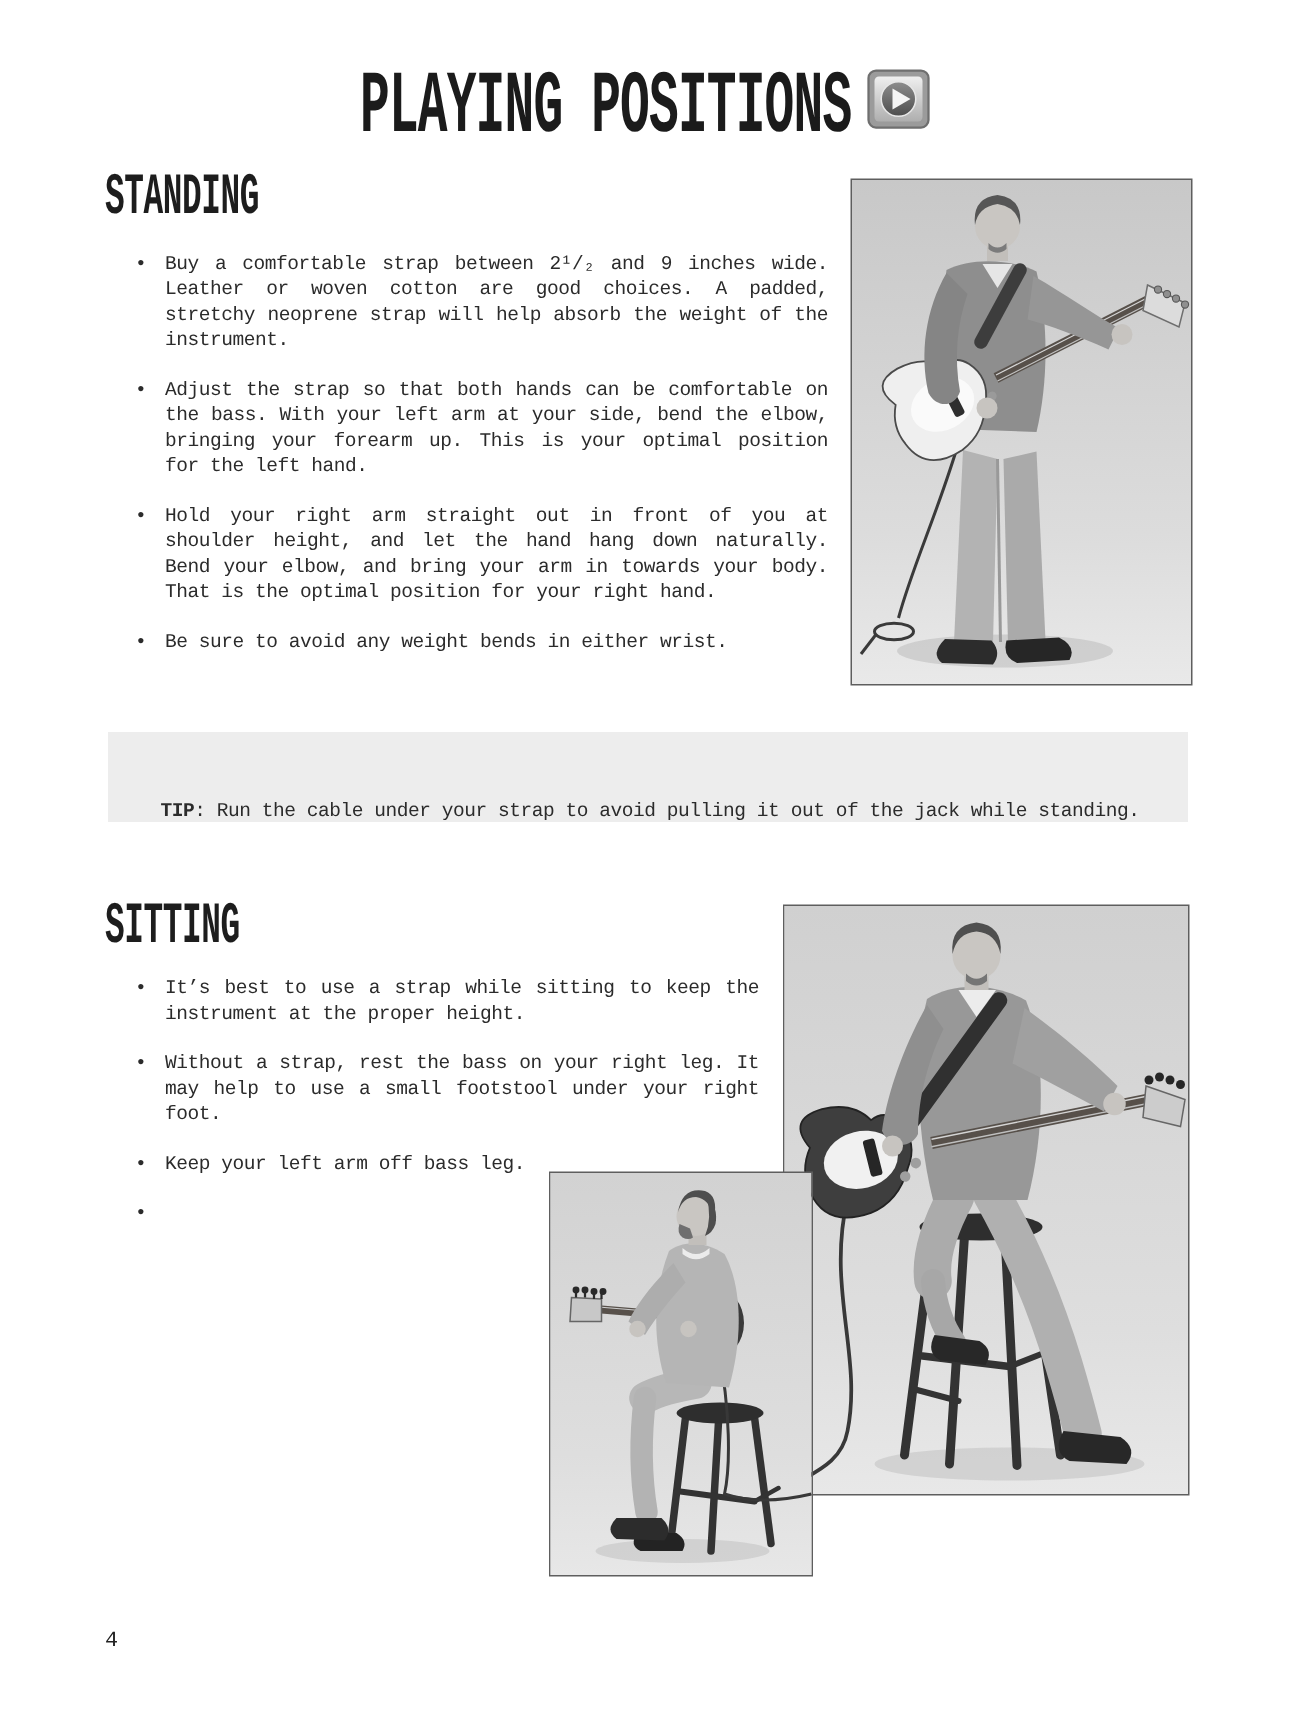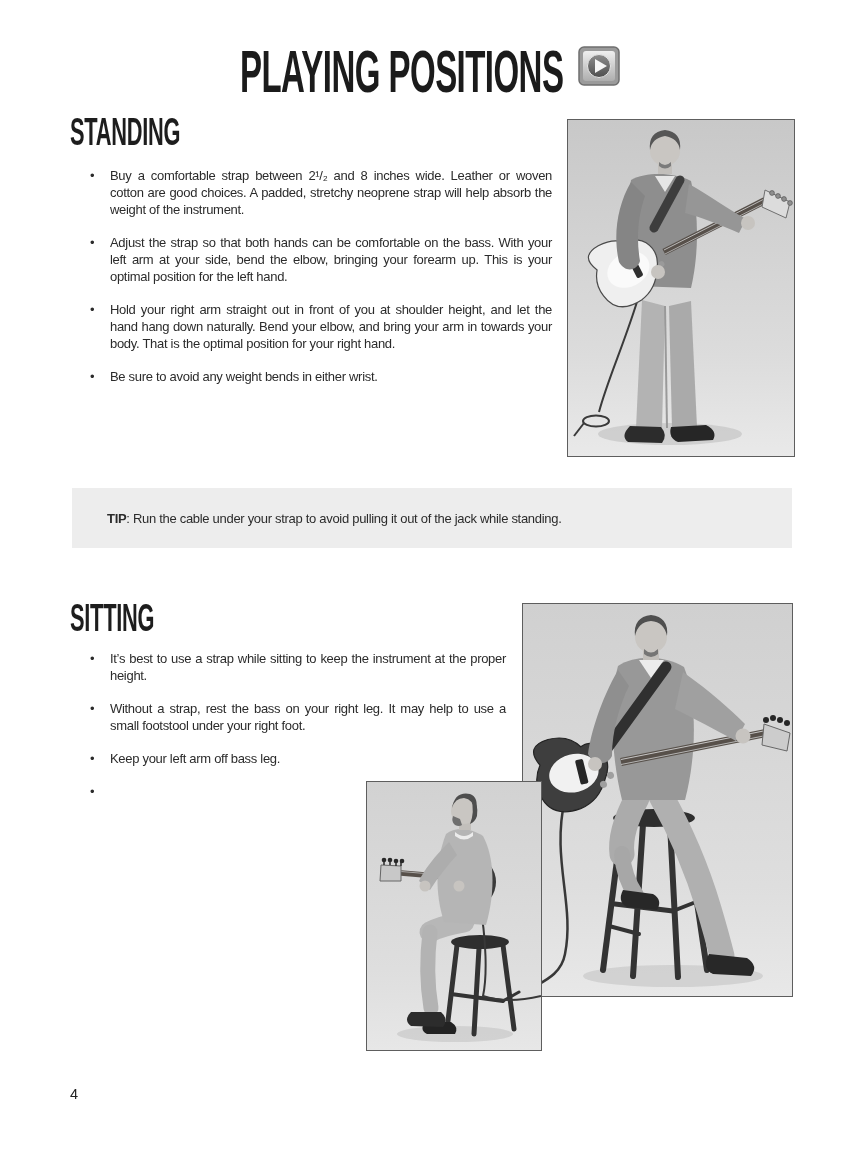--- a/index.html
+++ b/index.html
@@ -1,18 +1,18 @@
 <!DOCTYPE html>
 <html><head>
 <meta charset="utf-8">
 <style>
   html,body { margin:0; padding:0; background:#ffffff; }
   .page {
     position:relative; width:864px; height:1152px; background:#ffffff;
-    font-family:Liberation Sans, sans-serif; color:#2b2b2b; overflow:hidden;
+    font-family:Liberation Mono, monospace; color:#2b2b2b; overflow:hidden;
   }
   
   .page-title {
     position:absolute; left:240px; top:38px; margin:0;
     font-size:59px; font-weight:700; color:#1b1b1b; letter-spacing:-1px;
     white-space:nowrap; transform:scaleX(0.56); transform-origin:left top;
   }
   .section-heading {
     position:absolute; margin:0;
     font-size:39px; font-weight:700; color:#1d1d1d; letter-spacing:-0.5px;
@@ -29,21 +29,21 @@
   .bullets li { display:flex; margin-bottom:16px; }
   .bullet-dot { flex:0 0 22px; width:22px; padding-left:2px; box-sizing:border-box; }
   .bullet-text { flex:1; text-align:justify; }
   #standing-list { left:88px; top:167px; width:464px; }
   #sitting-list  { left:88px; top:650px; width:418px; }
   #sitting-list li.narrow .bullet-text { max-width:240px; }
 
   
   .tip-box {
     position:absolute; left:72px; top:488px; width:720px; height:60px;
-    background:#ededed; display:flex; align-items:center;
+    background:#ededed; display:flex; align-items:flex-end;
     padding-left:35px; box-sizing:border-box;
     font-size:13px; letter-spacing:-0.3px;
   }
   .tip-label { font-weight:700; }
 
   
   .photo { position:absolute; border:1px solid #5e5e5e; box-sizing:content-box; }
   .photo svg { display:block; }
   #photo-standing      { left:567px; top:119px; }
   #photo-sitting-large { left:522px; top:603px; z-index:1; }
@@ -75,21 +75,21 @@
       <circle cx="21" cy="20" r="11.5" fill="url(#icCirc)" stroke="#e8e8e8" stroke-width="1"></circle>
       <path d="M17 13 L29 20 L17 27 Z" fill="#f5f5f5"></path>
     </svg>
   </span>
 
   <h2 class="section-heading" id="standing-heading">STANDING</h2>
 
   <ul class="bullets" id="standing-list">
     <li>
       <span class="bullet-dot">•</span>
-      <span class="bullet-text">Buy a comfortable strap between 2¹/₂ and 8 inches wide. Leather or woven cotton are good choices. A padded, stretchy neoprene strap will help absorb the weight of the instrument.</span>
+      <span class="bullet-text">Buy a comfortable strap between 2¹/₂ and 9 inches wide. Leather or woven cotton are good choices. A padded, stretchy neoprene strap will help absorb the weight of the instrument.</span>
     </li>
     <li>
       <span class="bullet-dot">•</span>
       <span class="bullet-text">Adjust the strap so that both hands can be comfortable on the bass. With your left arm at your side, bend the elbow, bringing your forearm up. This is your optimal position for the left hand.</span>
     </li>
     <li>
       <span class="bullet-dot">•</span>
       <span class="bullet-text">Hold your right arm straight out in front of you at shoulder height, and let the hand hang down naturally. Bend your elbow, and bring your arm in towards your body. That is the optimal position for your right hand.</span>
     </li>
     <li>

